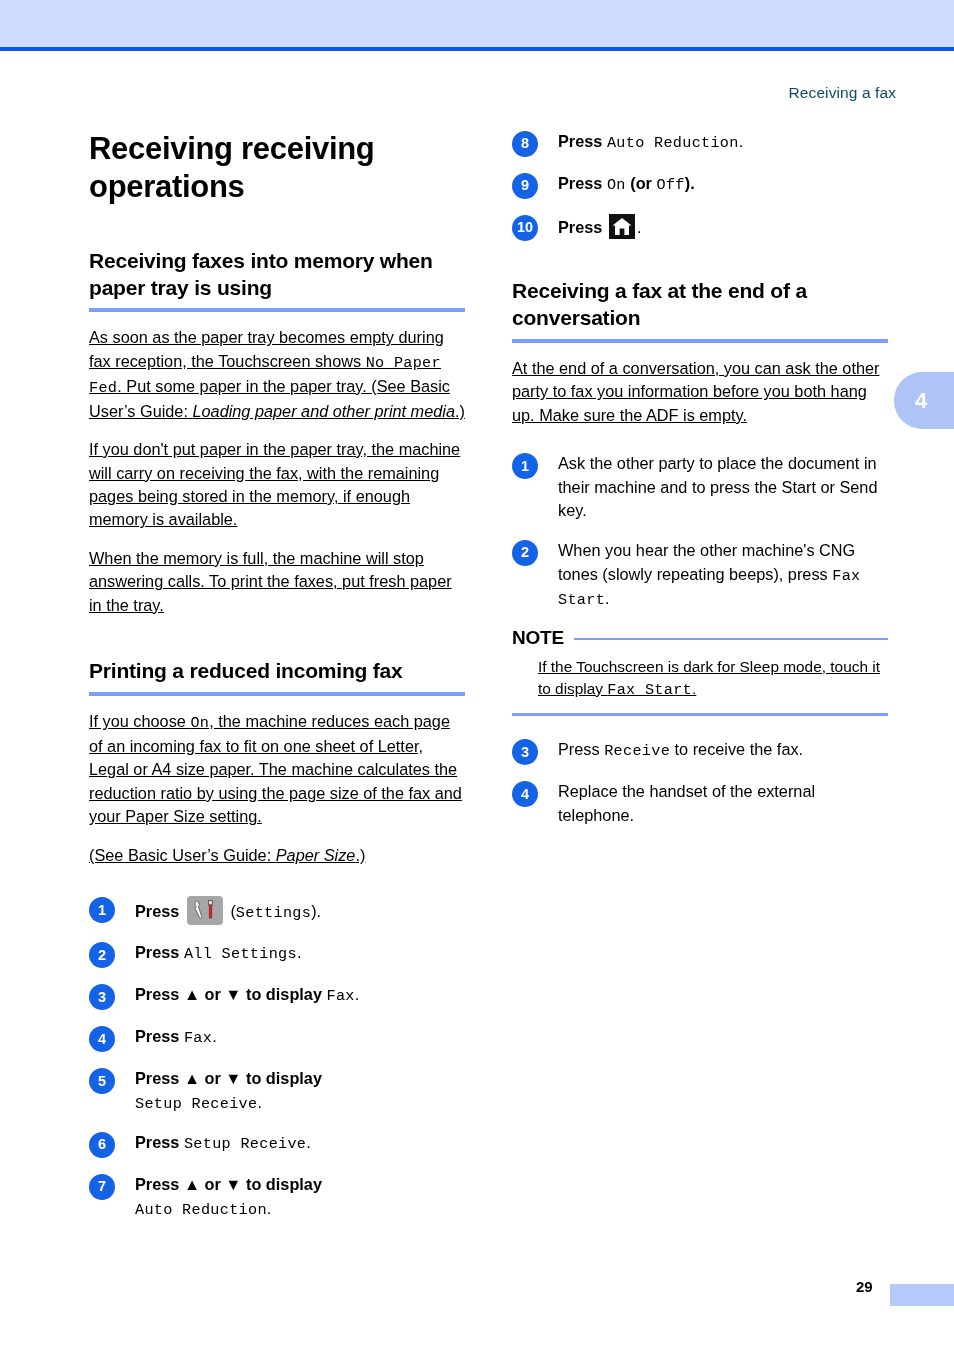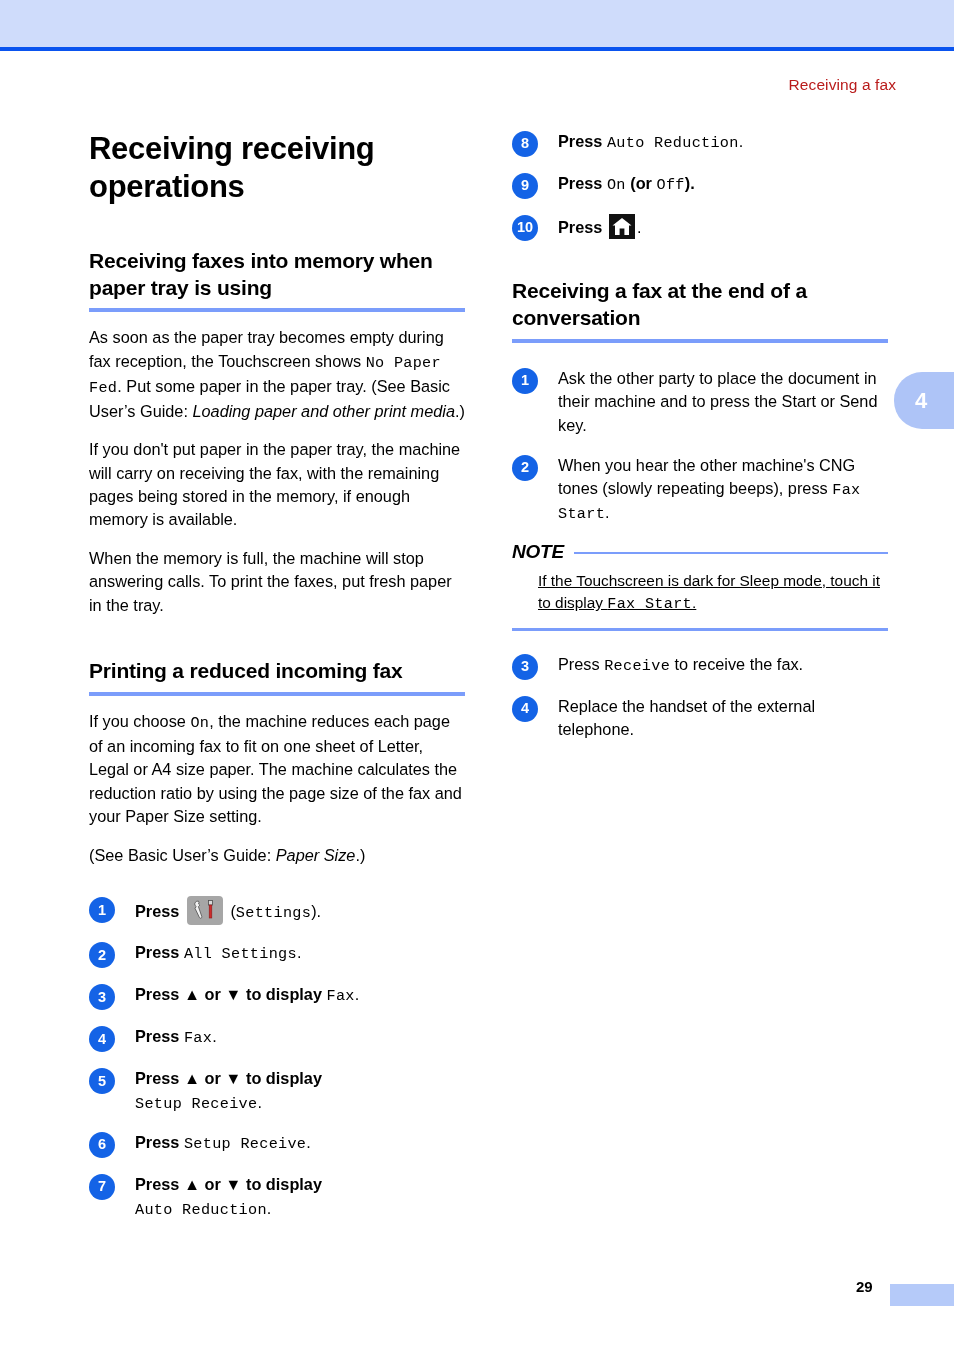--- a/index.html
+++ b/index.html
@@ -28,24 +28,24 @@
     position: absolute;
     top: 47px; left: 0;
     width: 954px;
     height: 4px;
     background: #0a54ef;
   }
 
   
   .running-header {
     position: absolute;
-    top: 76px;
+    top: 84px;
     right: 58px;
     font-size: 15.5px;
-    color: #b91c1c;
+    color: #0c4a6e;
     letter-spacing: 0.1px;
   }
 
   
   .chapter-tab {
     position: absolute;
     top: 372px;
     left: 894px;
     width: 60px;
     height: 57px;
@@ -107,20 +107,21 @@
     background: #7b9dfb;
     margin-top: 7px;
     margin-bottom: 14px;
   }
 
   
   p.body {
     font-size: 16.3px;
     line-height: 1.44;
     margin: 0 0 15px 0;
+    text-decoration: underline;
   }
   p.body:last-child { margin-bottom: 0; }
   .mono {
     font-family: "Liberation Mono", "DejaVu Sans Mono", monospace;
     font-size: 15.2px;
     letter-spacing: 0.3px;
   }
   .ital { font-style: italic; }
   .bold { font-weight: bold; }
 
@@ -179,21 +180,20 @@
     margin: 0 2px;
   }
   .icon-home svg { position: absolute; left: 2px; top: 2px; }
 
   
   .note-block { margin: 6px 0 14px 0; }
   .note-head {
     display: flex;
     align-items: center;
     gap: 10px;
-    font-style: italic;
   }
   .note-label {
     font-size: 19px;
     font-weight: bold;
     letter-spacing: -0.2px;
   }
   .note-head-rule {
     flex: 1;
     height: 2px;
     background: #7b9dfb;
@@ -337,20 +337,21 @@
       </span><span>.</span>
     </div>
 
   </div>
 
   <div style="height:22px"></div>
 
   <h2 class="section-title">Receiving a fax at the end of a conversation</h2>
   <div class="section-rule"></div>
 
+  <p class="body">At the end of a conversation, you can ask the other party to fax you information before you both hang up. Make sure the ADF is empty.</p>
 
   <div style="height:10px"></div>
 
   <div class="steps">
 
     <div class="step">
       <span class="badge">1</span>
       <span>Ask the other party to place the document in their machine and to press the Start or Send key.</span>
     </div>
 

